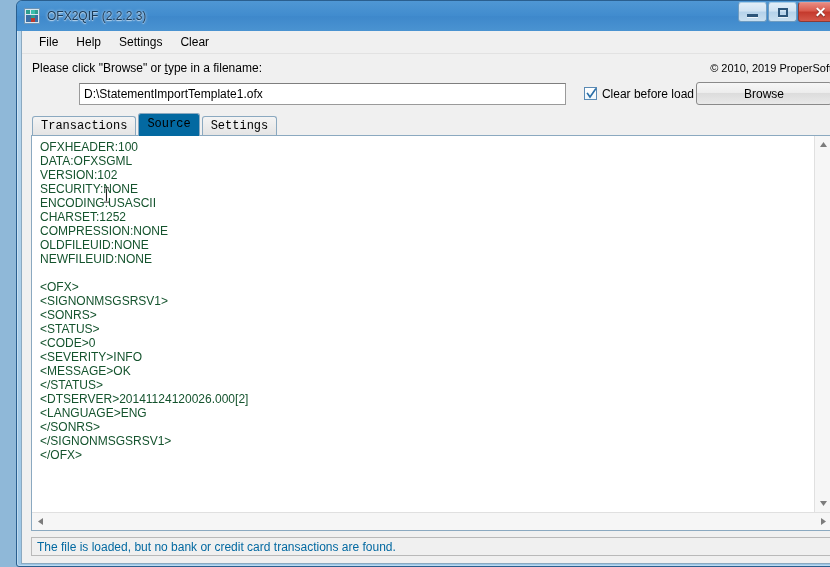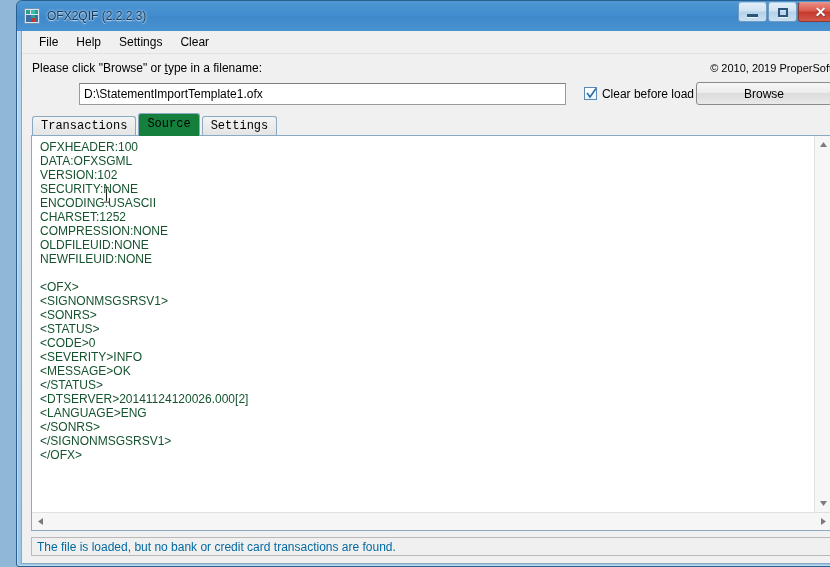--- a/index.html
+++ b/index.html
@@ -244,21 +244,21 @@
     border-radius: 3px 3px 0 0;
     background: linear-gradient(to bottom, #f4f4f4 0%, #e4e4e4 100%);
     margin-right: 2px;
     height: 19px;
     box-sizing: border-box;
     line-height: 13px;
     white-space: nowrap;
     cursor: default;
   }
   .tab.active {
-    background: #15803d;
+    background: #0369a1;
     height: 23px;
     padding-top: 4px;
     margin-bottom: -1px;
     position: relative;
     z-index: 3;
   }
 
   
   .textpanel {
     margin: 0 9px 0 9px;

